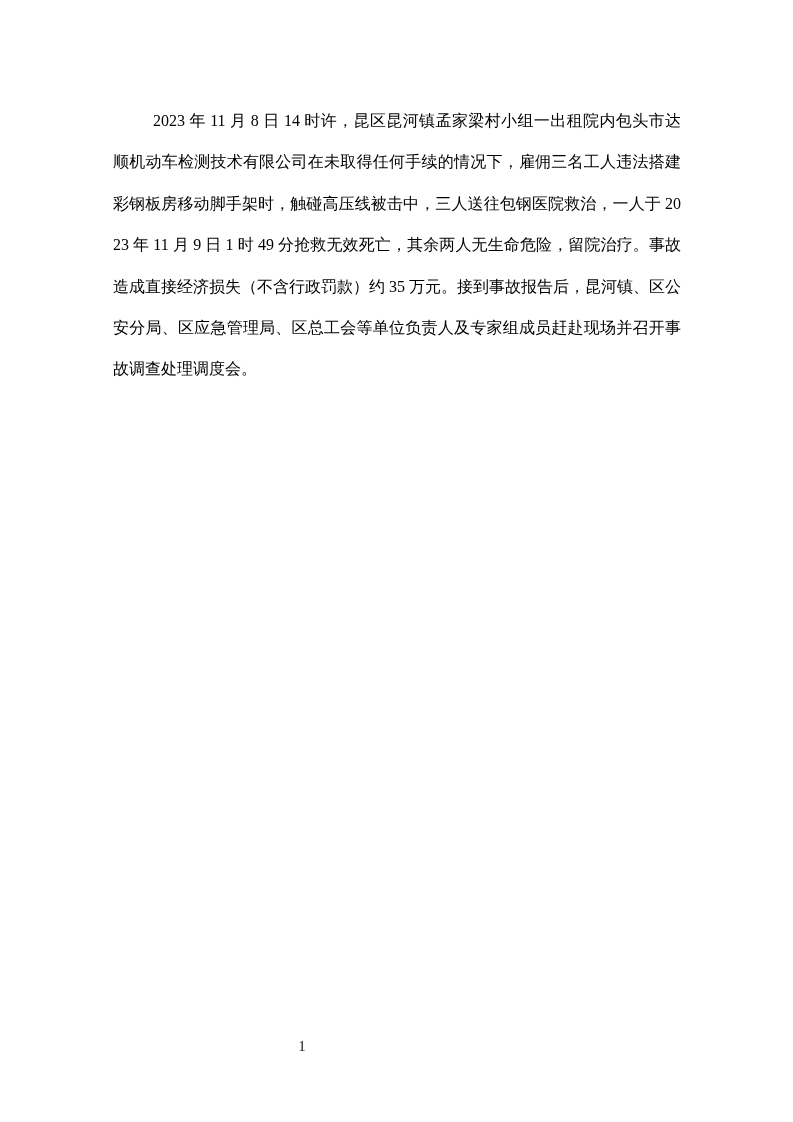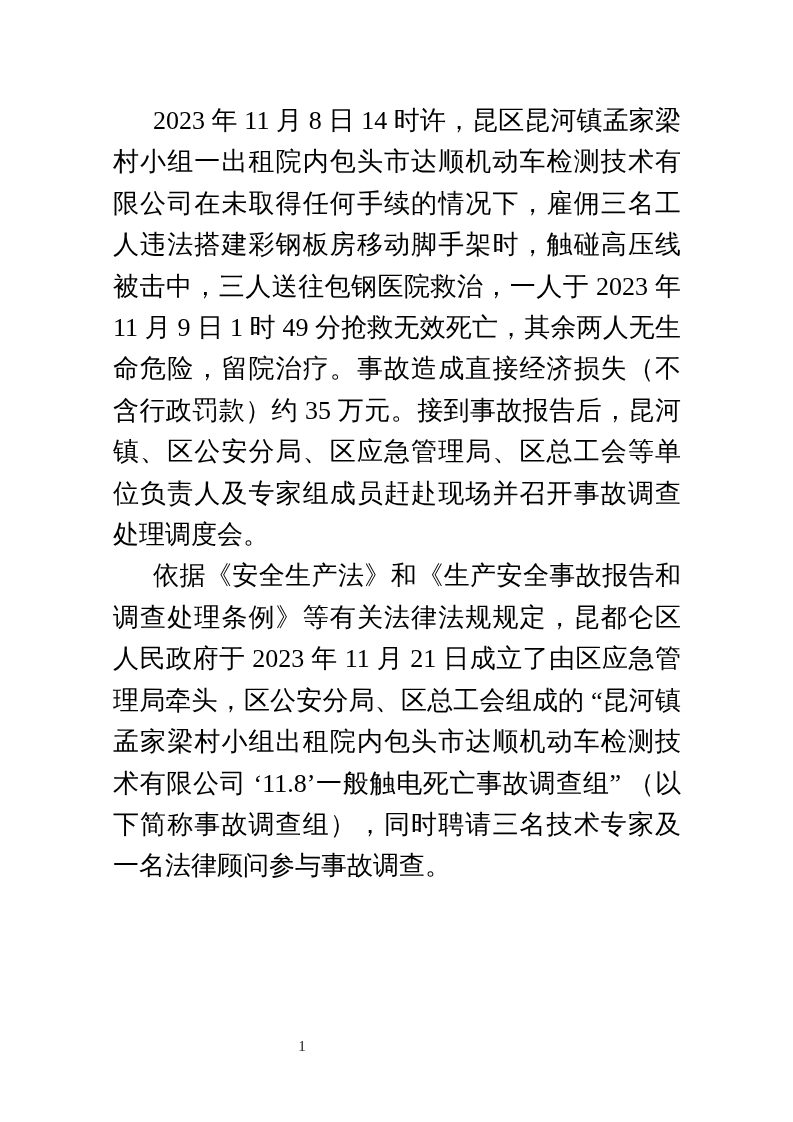--- a/index.html
+++ b/index.html
@@ -18,21 +18,21 @@
   }
   .content {
     position: absolute;
     left: 113px;
     top: 100px;
     width: 568px;
   }
   .content p {
     margin: 0;
     padding: 0;
-    font-size: 26px;
+    font-size: 16px;
     line-height: 41.4px;
     text-align: justify;
     text-justify: inter-character;
     text-indent: 40px;
     letter-spacing: 0px;
     word-break: break-all;
   }
   .page-number {
     position: absolute;
     left: 290px;
@@ -44,16 +44,15 @@
     color: #222222;
     font-family: "Liberation Serif", serif;
   }
 </style>
 </head>
 <body>
 
 <div class="page">
   <div class="content">
     <p>2023 年 11 月 8 日 14 时许，昆区昆河镇孟家梁村小组一出租院内包头市达顺机动车检测技术有限公司在未取得任何手续的情况下，雇佣三名工人违法搭建彩钢板房移动脚手架时，触碰高压线被击中，三人送往包钢医院救治，一人于 2023 年 11 月 9 日 1 时 49 分抢救无效死亡，其余两人无生命危险，留院治疗。事故造成直接经济损失（不含行政罚款）约 35 万元。接到事故报告后，昆河镇、区公安分局、区应急管理局、区总工会等单位负责人及专家组成员赶赴现场并召开事故调查处理调度会。</p>
-    <p>依据《安全生产法》和《生产安全事故报告和调查处理条例》等有关法律法规规定，昆都仑区人民政府于 2023 年 11 月 21 日成立了由区应急管理局牵头，区公安分局、区总工会组成的 “昆河镇孟家梁村小组出租院内包头市达顺机动车检测技术有限公司 ‘11.8’一般触电死亡事故调查组” （以下简称事故调查组），同时聘请三名技术专家及一名法律顾问参与事故调查。</p>
   </div>
   <div class="page-number">1</div>
 </div>
 
 </body></html>

